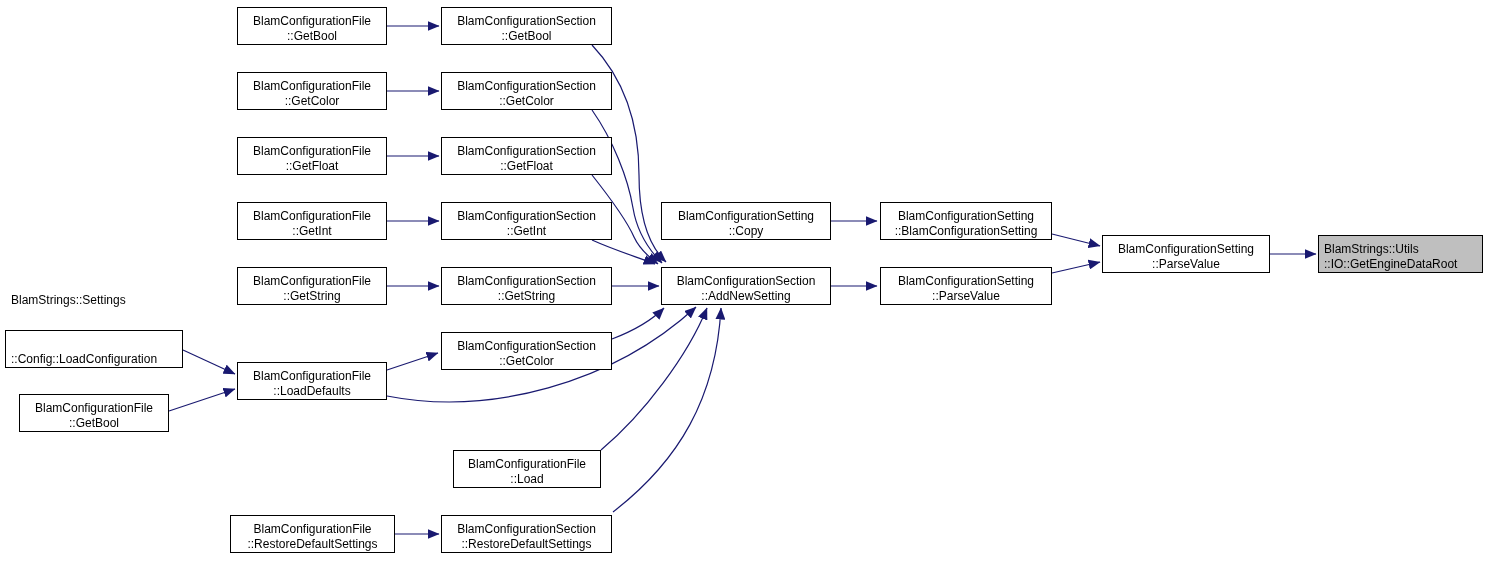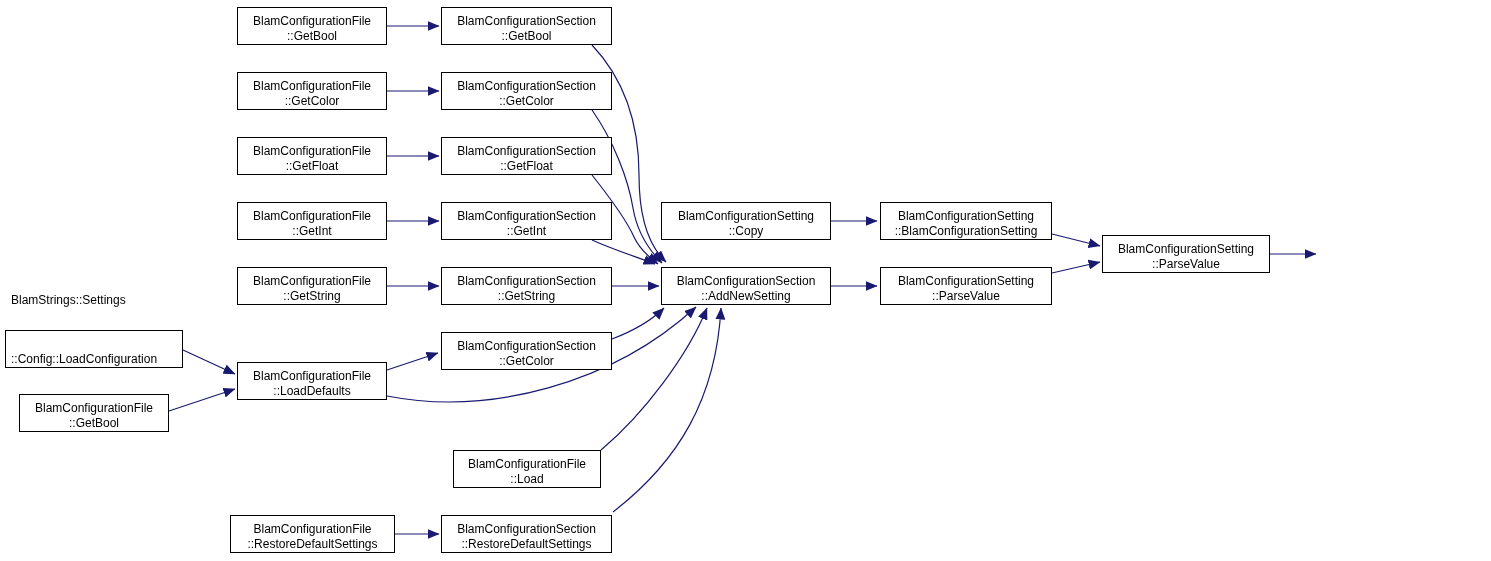--- a/index.html
+++ b/index.html
@@ -170,13 +170,17 @@
       <div class="line">::BlamConfigurationSetting</div>
     </div>
     <div class="node" style="left: 880px; top: 267px; width: 172px; height: 38px;">
       <div class="line">BlamConfigurationSetting</div>
       <div class="line">::ParseValue</div>
     </div>
     <div class="node" style="left: 1102px; top: 235px; width: 168px; height: 38px;">
       <div class="line">BlamConfigurationSetting</div>
       <div class="line">::ParseValue</div>
     </div>
+    <div class="node highlight left" style="left: 1318px; top: 235px; width: 165px; height: 38px;">
+      <div class="line">BlamStrings::Utils</div>
+      <div class="line">::IO::GetEngineDataRoot</div>
+    </div>
   </div>
 
 </body></html>

